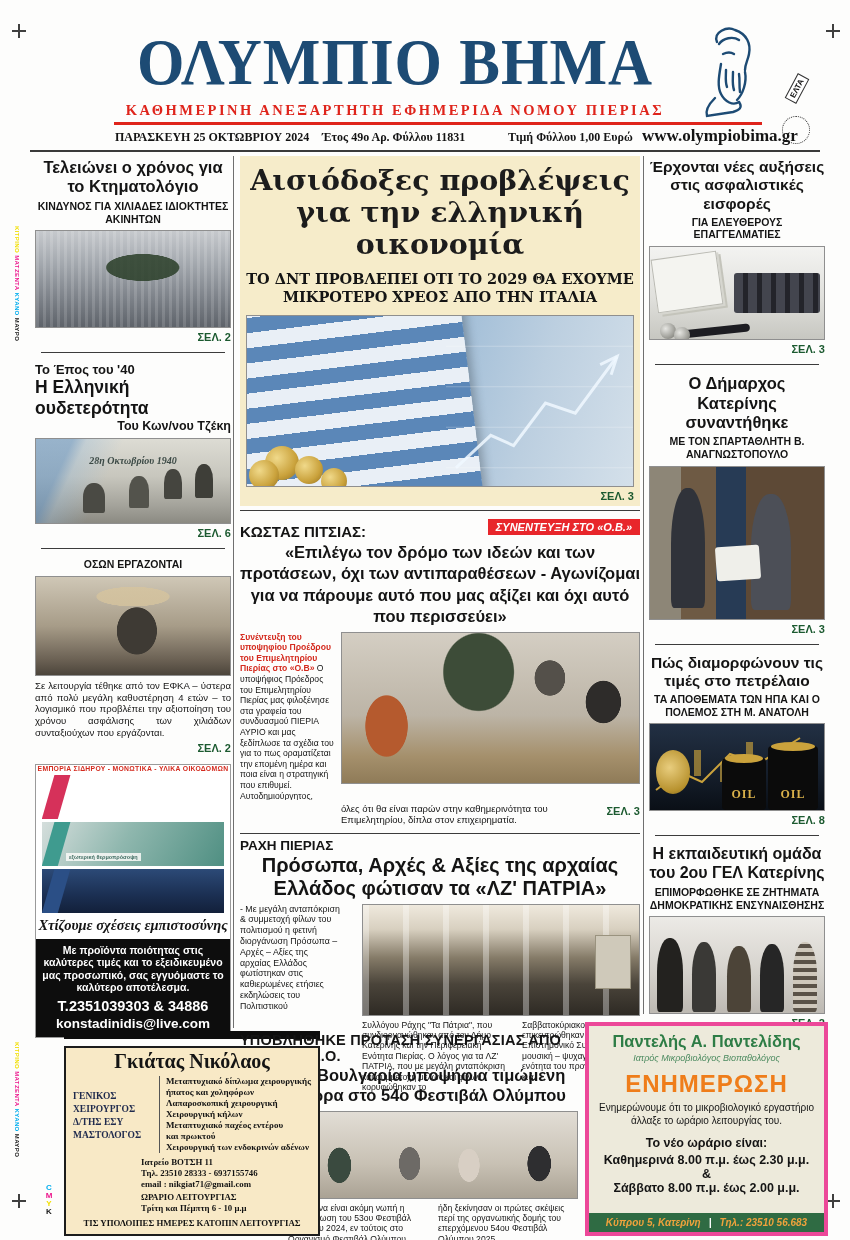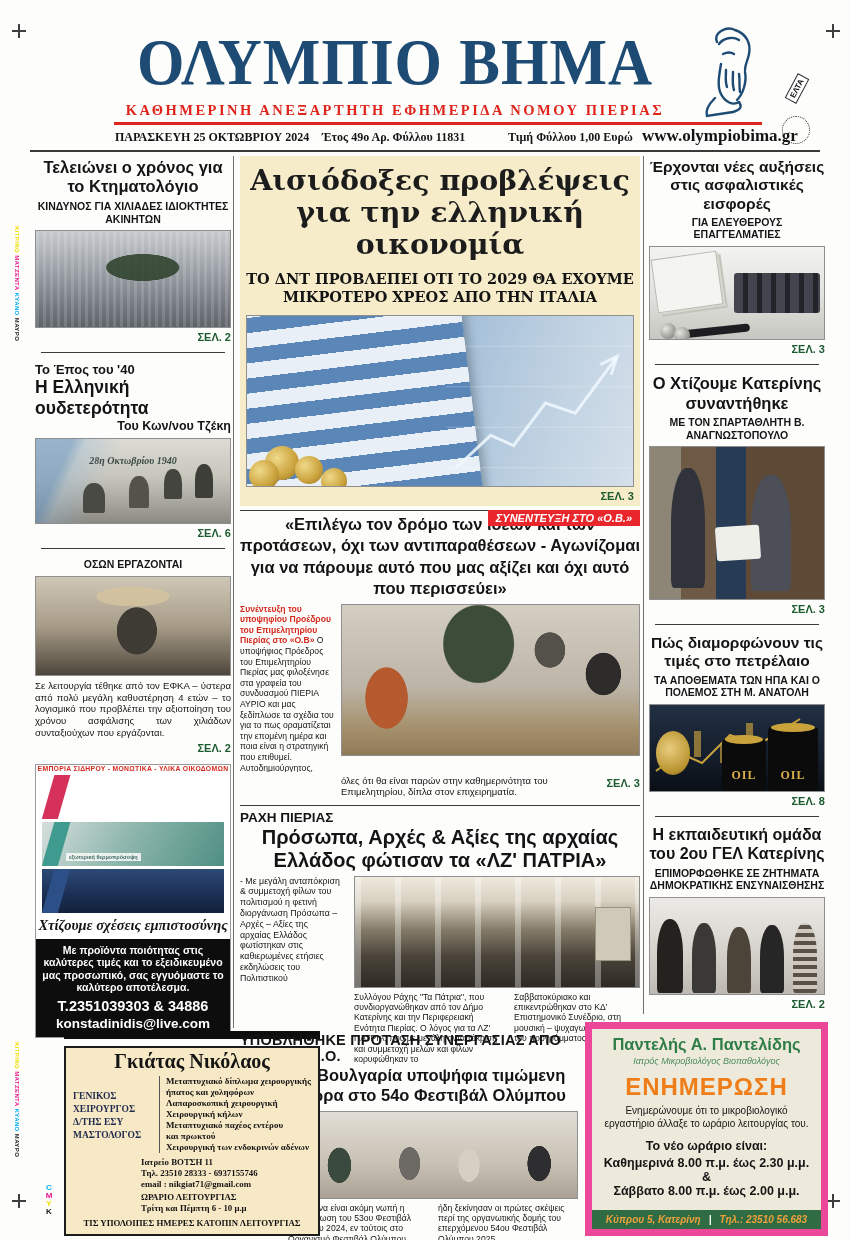--- a/index.html
+++ b/index.html
@@ -46,21 +46,21 @@
   .badge{position:absolute;right:0;top:-4px;background:#e8262b;color:#fff;font-style:italic;
          font-weight:bold;font-size:11px;padding:2px 8px;}
   .int-hl{font-weight:bold;font-size:16.5px;line-height:1.3;text-align:center;margin-top:2px;}
   .int-row{display:flex;gap:5px;margin-top:4px;}
   .int-intro{width:96px;flex:none;font-size:8.6px;line-height:10.6px;}
   .red-lead{color:#d42a1e;font-weight:bold;}
   .int-cap{margin-left:101px;font-size:9.5px;line-height:11.5px;margin-top:3px;}
   .int-cap .pg{float:right;margin-left:8px;}
   
   .patria-hl{font-weight:bold;font-size:20px;line-height:1.15;text-align:center;margin-top:1px;}
-  .patria-row{display:flex;gap:14px;margin-top:4px;}
+  .patria-row{display:flex;gap:22px;margin-top:4px;}
   .patria-intro{width:100px;flex:none;font-size:8.8px;line-height:10.8px;}
   .cap-cols{display:flex;gap:10px;font-size:8.6px;line-height:10.4px;margin-top:4px;}
   .fest-kicker{font-weight:bold;font-size:14.5px;letter-spacing:.2px;}
   .fest-hl{font-weight:bold;font-size:16.5px;line-height:1.2;text-align:center;}
   
   .konst{border:1px solid #9a9a9a;margin-top:10px;background:#fff;}
   .konst-title{font-family:"Liberation Serif",serif;font-weight:bold;font-style:italic;font-size:19px;
                text-align:center;letter-spacing:.5px;margin-top:3px;}
   .konst-sub{color:#d42a1e;font-weight:bold;font-size:6.8px;text-align:center;letter-spacing:.3px;}
   .konst-ph{position:relative;height:44px;margin:3px 6px 0 6px;overflow:hidden;}
@@ -72,21 +72,21 @@
   .konst-box .b2{font-weight:bold;font-size:14.5px;margin-top:4px;}
   .konst-box .b3{font-weight:bold;font-size:13.5px;margin-top:2px;}
   .gkiatas{position:absolute;left:64px;top:1046px;width:256px;height:190px;border:2px solid #1c1c1c;
            background:#f8e9c6;font-family:"Liberation Serif",serif;box-sizing:border-box;padding:2px 7px;}
   .gk-title{font-weight:bold;font-size:20px;text-align:center;border-bottom:0;}
   .gk-row{display:flex;margin-top:3px;}
   .gk-roles{width:86px;flex:none;font-weight:bold;font-size:9.5px;line-height:13px;color:#1f2a4d;padding-top:14px;}
   .gk-spec{border-left:1px solid #555;padding-left:6px;font-weight:bold;font-size:9px;line-height:11px;}
   .gk-contact{margin-left:68px;font-weight:bold;font-size:8.8px;line-height:10.8px;margin-top:4px;}
   .gk-footer{font-weight:bold;font-size:8.8px;text-align:center;margin-top:4px;}
-  .pantelidis{position:absolute;left:585px;top:1022px;width:243px;height:214px;border:7px solid #ec4899;
+  .pantelidis{position:absolute;left:585px;top:1022px;width:243px;height:214px;border:4px solid #ec4899;
               background:#edeadb;box-sizing:border-box;text-align:center;}
   .pa-title{color:#2e7d46;font-weight:bold;font-size:16.5px;margin-top:6px;}
   .pa-sub{color:#4b8a5f;font-style:italic;font-size:9px;margin-top:2px;}
   .pa-notice{color:#ef7d1a;font-weight:bold;font-size:24px;letter-spacing:1px;margin-top:7px;}
   .pa-body{font-size:10px;line-height:12.5px;margin:4px 10px 0 10px;}
   .pa-hours1{font-weight:bold;font-size:12.5px;margin-top:9px;}
   .pa-hours{font-weight:bold;font-size:12.5px;margin-top:3px;}
   .pa-bar{position:absolute;left:0;right:0;bottom:0;background:#2f6b43;color:#f0a23c;font-style:italic;
           font-weight:bold;font-size:10px;padding:4px 6px;display:flex;justify-content:center;gap:8px;}
   .pa-bar .sep{color:#fff;}
@@ -278,20 +278,21 @@
         <span class="coin" style="left:2px;bottom:-4px;width:30px;height:30px;"></span>
         <span class="coin" style="left:74px;bottom:-8px;width:26px;height:26px;"></span>
       </div>
       <div class="pg">ΣΕΛ. 3</div>
     </div>
 
     <div class="hr" style="margin:4px 0 3px 0;"></div>
 
     <div style="position:relative;">
       <div class="badge">ΣΥΝΕΝΤΕΥΞΗ ΣΤΟ «Ο.Β.»</div>
+      <div class="kicker" style="font-size:15px;margin-top:12px;">ΚΩΣΤΑΣ ΠΙΤΣΙΑΣ:</div>
       <div class="int-hl">«Επιλέγω τον δρόμο των ιδεών και των προτάσεων, όχι των αντιπαραθέσεων - Αγωνίζομαι για να πάρουμε αυτό που μας αξίζει και όχι αυτό που περισσεύει»</div>
       <div class="int-row">
         <div class="int-intro" style="max-height:168px;overflow:hidden;">
           <span class="red-lead">Συνέντευξη του υποψηφίου Προέδρου του Επιμελητηρίου Πιερίας στο «Ο.Β»</span>
           <span>Ο υποψήφιος Πρόεδρος του Επιμελητηρίου Πιερίας μας φιλοξένησε στα γραφεία του συνδυασμού ΠΙΕΡΙΑ ΑΥΡΙΟ και μας ξεδίπλωσε τα σχέδια του για το πως οραματίζεται την επομένη ημέρα και ποια είναι η στρατηγική που επιθυμεί. Αυτοδημιούργητος, οξυδερκής και γεμάτος ενέργεια, δεσμεύεται προς όλους κι</span>
         </div>
         <div class="ph ph-interview" style="flex:1;margin-top:0;"></div>
       </div>
       <div class="int-cap">
         <span class="pg">ΣΕΛ. 3</span>
@@ -373,21 +374,21 @@
         <span class="abs" style="left:30px;bottom:4px;width:70px;height:8px;background:#1d1d22;border-radius:4px;transform:rotate(-6deg);"></span>
         <span class="coin" style="left:10px;bottom:0;width:16px;height:16px;background:radial-gradient(circle at 35% 35%,#e6e6e2,#9a9a94 65%,#6c6c66);"></span>
         <span class="coin" style="left:24px;bottom:-4px;width:16px;height:16px;background:radial-gradient(circle at 35% 35%,#e6e6e2,#9a9a94 65%,#6c6c66);"></span>
       </div>
       <div class="pg">ΣΕΛ. 3</div>
     </div>
 
     <div class="hr"></div>
 
     <div>
-      <div class="story-title" style="font-size:16.5px;">Ο Χτίζουμε Κατερίνης συναντήθηκε</div>
+      <div class="story-title" style="font-size:16.5px;">Ο Δήμαρχος Κατερίνης συναντήθηκε</div>
       <div class="story-sub">ΜΕ ΤΟΝ ΣΠΑΡΤΑΘΛΗΤΗ Β. ΑΝΑΓΝΩΣΤΟΠΟΥΛΟ</div>
       <div class="ph ph-mayor">
         <span class="fig" style="left:12%;top:14%;width:34px;height:120px;background:#30333a;"></span>
         <span class="fig" style="left:58%;top:18%;width:40px;height:116px;background:#4c4f57;"></span>
         <span class="abs" style="left:38%;top:52%;width:44px;height:34px;background:#efefea;border-radius:3px;transform:rotate(-4deg);"></span>
       </div>
       <div class="pg">ΣΕΛ. 3</div>
     </div>
 
     <div class="hr"></div>

